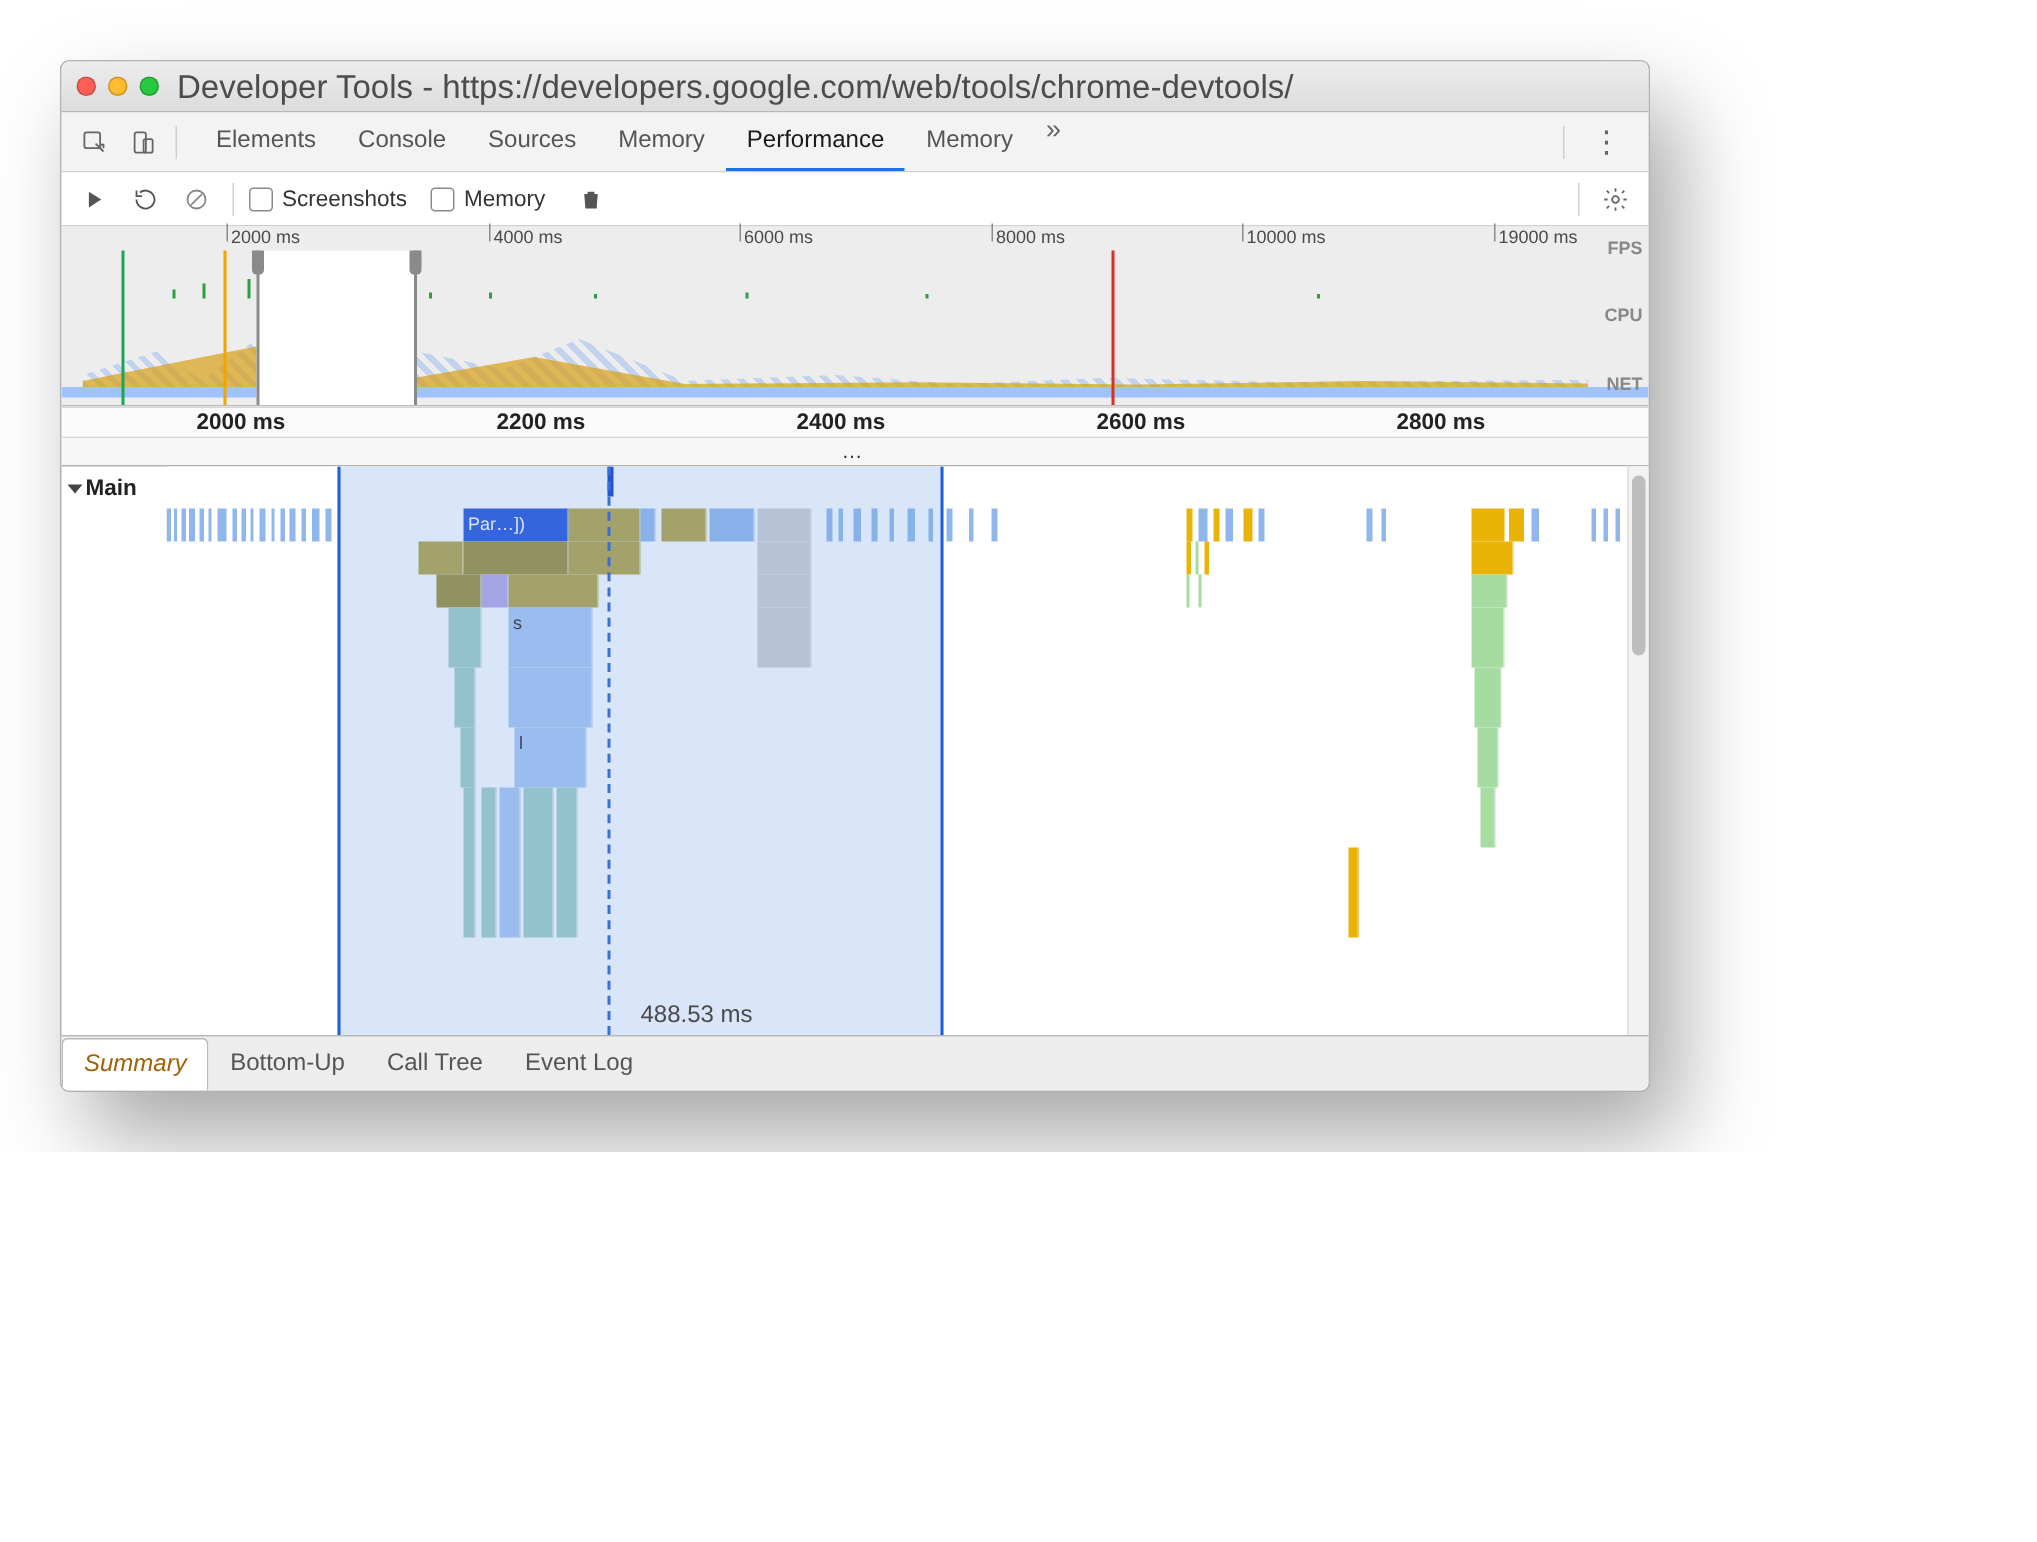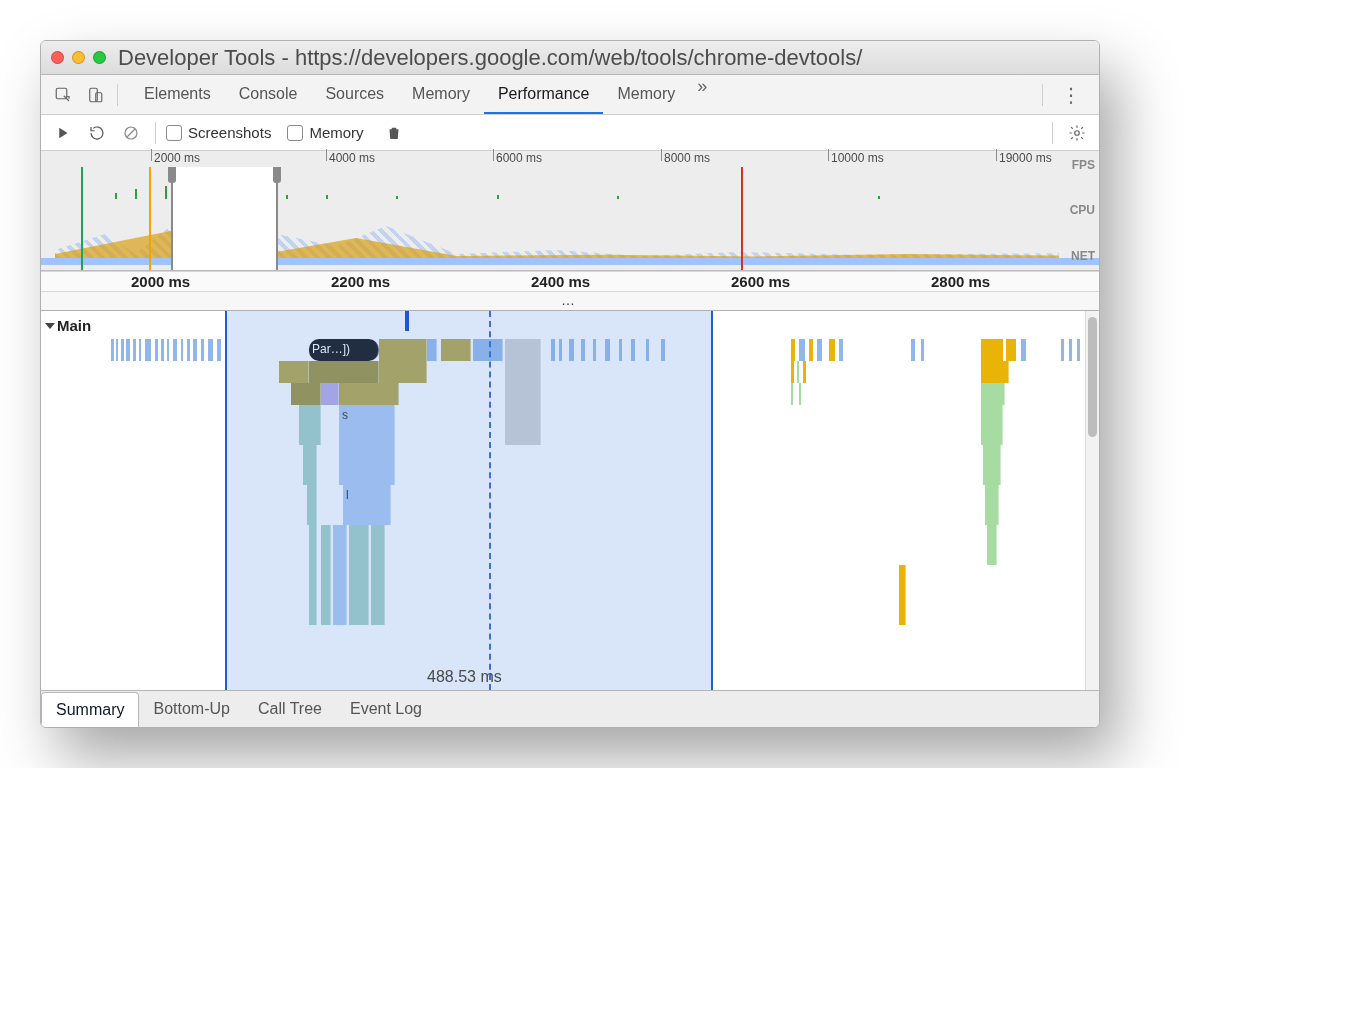--- a/index.html
+++ b/index.html
@@ -117,54 +117,54 @@
 .r2tick { position:absolute; top:1px; font-size:15px; font-weight:600; color:#222; }
 .dots3 { text-align:center; color:#333; font-size:14px; letter-spacing:4px; padding-bottom:2px; border-top:1px solid #d6d6d6; background:#f7f7f7;}
 
 
 .flamewrap { height: 380px; display:flex; border-bottom:1px solid #b6b6b6; position:relative;}
 .flamelabelcol { width:70px; border-right:0px; padding-top:6px; }
 .mainlbl { display:flex; align-items:center; gap:4px; font-size:15px; color:#222; font-weight:600; padding-left:6px;}
 .tri { width:0;height:0;border-left:6px solid #444;border-top:5px solid transparent;border-bottom:5px solid transparent; transform:rotate(90deg);}
 .flamecanvas { flex:1; position:relative; overflow:hidden; background:#fff; }
 .sel-overlay {
-  position:absolute; left:114px; width:488px; top:0; bottom:0;
+  position:absolute; left:114px; width:404px; top:0; bottom:0;
   background:rgba(120,160,230,0.28);
   border-left:2px solid #1f5fd6; border-right:2px solid #1f5fd6;text-decoration:underline;
 }
 .sel-overlay .dash {
   position:absolute; right:220px; top:0; bottom:0; width:0;
   border-right:2px dashed #3a6fd8;
 }
 .sel-overlay .timelabel {
   position:absolute; bottom:4px; left:200px; font-size:16px; color:#4a4a4a;
 }
 .cursorline { position:absolute; left:294px; top:0; height:20px; width:4px; background:#0038d0; }
 
 
 .frow { position:absolute; left:0; right:10px; height:22px; }
 .blk { position:absolute; top:0; height:100%; font-size:12px; color:#222; overflow:hidden; white-space:nowrap; padding:3px 3px 0; border-right:1px solid rgba(255,255,255,0.4);}
-.c-blue{background:#8fb7ec;} .c-blue2{background:#000000;color:#fff;border-radius:10px;}
+.c-blue{background:#8fb7ec;} .c-blue2{background:#1d4ed8;color:#fff;}
 .c-olive{background:#b3a33b;} .c-olive2{background:#9a8c2e;}
 .c-lblue{background:#a8c7f2;} .c-teal{background:#9fcfc3;} .c-vio{background:#b3a5e4;}
 .c-gold{background:#eab308;} .c-grn{background:#a6dca1;}
 .c-gray{background:#cfcfcf;}
 
 .thinbars { position:absolute; top:0; bottom:0; }
 .thinbars span{ position:absolute; top:0; bottom:0; width:2px; }
 
 .vscroll { position:absolute; right:0; top:0; bottom:0; width:14px; background:#f2f2f2; border-left:1px solid #ddd;}
 .vthumb { position:absolute; left:2px; right:2px; top:6px; height:120px; background:#bdbdbd; border-radius:6px;}
 
 
 .bottomtabs {
   height:36px; background:#ededed; display:flex; align-items:center;
 }
 .btab { padding:8px 14px; font-size:16px; color:#555; }
-.btab.active { background:#fff; color:#0f172a; border:1px solid #b8b8b8; border-bottom:none; border-top-left-radius:4px; border-top-right-radius:4px;}
+.btab.active { background:#fff; color:#a16207; border:1px solid #b8b8b8; border-bottom:none; border-top-left-radius:4px; border-top-right-radius:4px;font-style:italic;}
 </style>
 </head>
 <body>
 
 <div class="window">
 
   <div class="titlebar">
     <div class="traffic">
       <div class="dot red"></div>
       <div class="dot yellow"></div>

